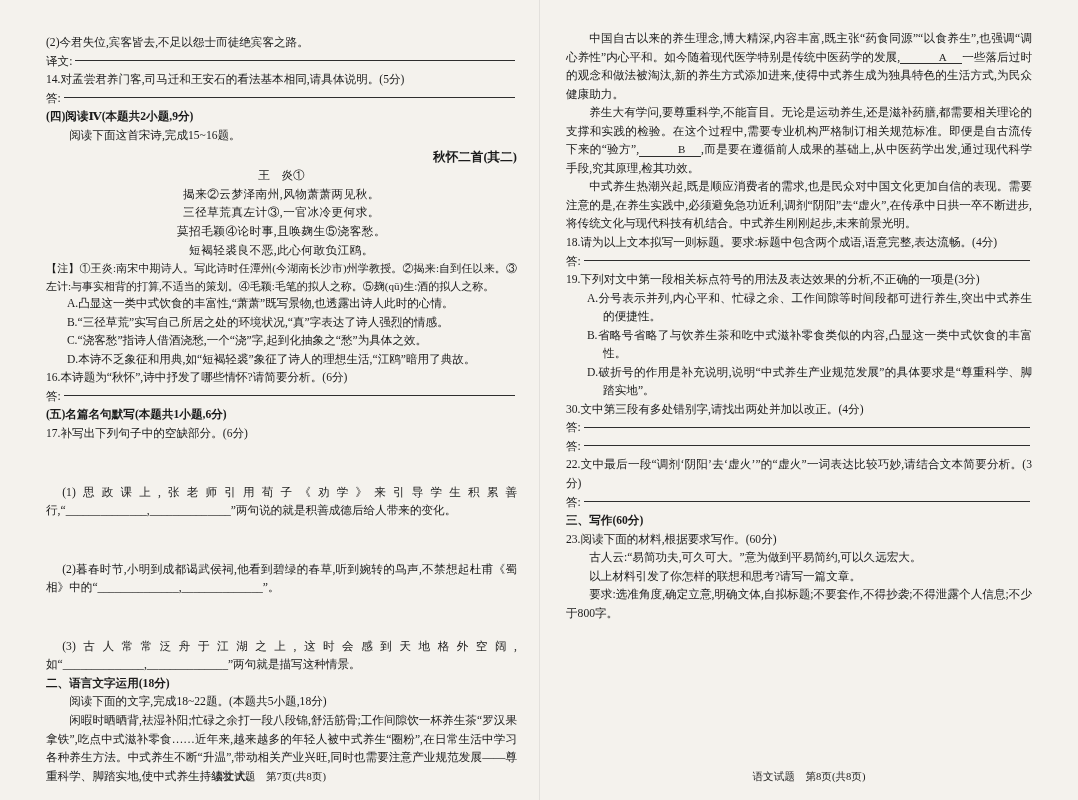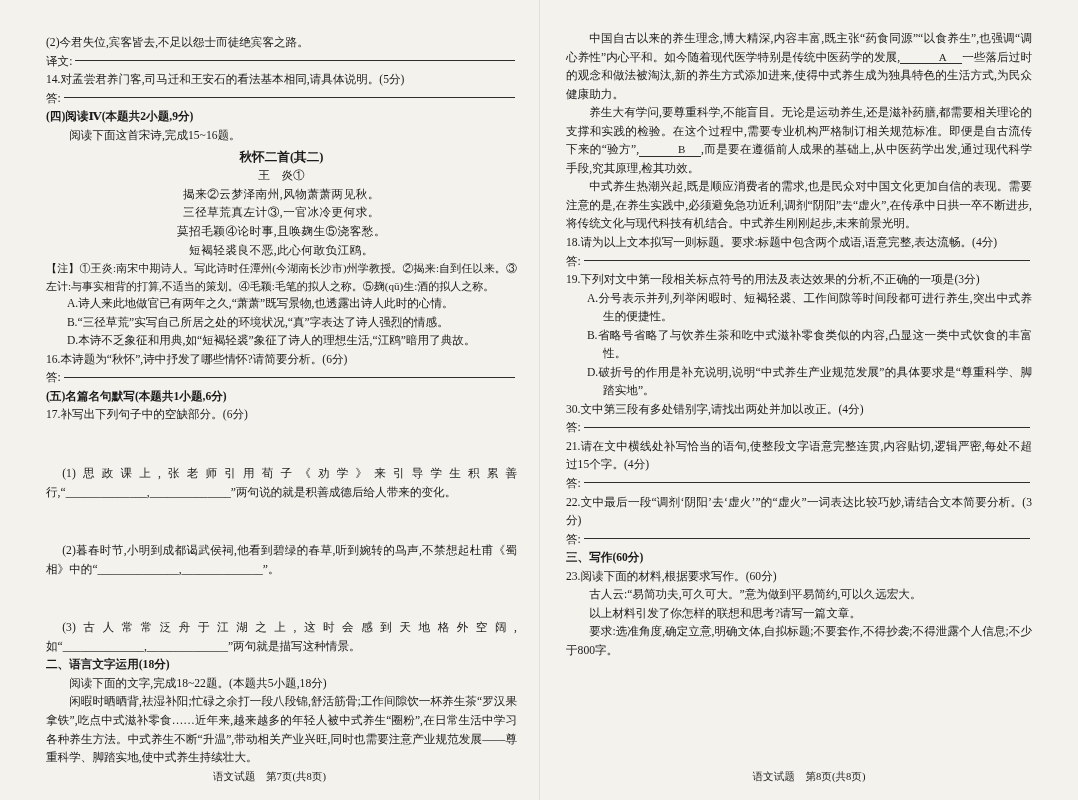--- a/index.html
+++ b/index.html
@@ -13,21 +13,21 @@
   .sheet { position: relative; width: 1078px; height: 620px; display: flex; }
   .page { position: relative; width: 539px; height: 800px; overflow: hidden; }
   .page-left  { padding: 34px 22px 46px 46px; }
   .page-right { padding: 30px 46px 24px 26px; border-left: 1px solid rgba(0,0,0,0.07); }
 
   p { font-size: 11.6px; line-height: 1.6; text-align: justify; }
 
   .indent   { text-indent: 2em; }
   .center   { text-align: center; }
   .bold     { font-weight: bold; }
-  .poem-title { font-weight: bold; font-size: 12.6px; margin-top: 2px; }
+  .poem-title { font-weight: bold; font-size: 12.6px; margin-top: 2px; text-align: right; }
   .poem-line  { letter-spacing: 0.5px; }
   .note     { font-size: 11px; }
   .option   { padding-left: 3.2em; text-indent: -1.4em; }
   .subitem  { text-indent: 1.4em; margin-top: 40px; }
   .para     { text-indent: 2em; }
 
   .answer-row { display: flex; align-items: center; height: 18.5px; }
   .answer-row .lbl { font-size: 11.6px; line-height: 1.6; white-space: nowrap; }
   .answer-row .rule { flex: 1; border-bottom: 1px solid #2e2e2e; margin: 0 2px 3px 3px; height: 1px; }
 
@@ -75,22 +75,23 @@
 
     <p class="center poem-title">秋怀二首(其二)</p>
     <p class="center">王　炎①</p>
     <p class="center poem-line">揭来②云梦泽南州,风物萧萧两见秋。</p>
     <p class="center poem-line">三径草荒真左计③,一官冰冷更何求。</p>
     <p class="center poem-line">莫招毛颖④论时事,且唤麹生⑤浇客愁。</p>
     <p class="center poem-line">短褐轻裘良不恶,此心何敢负江鸥。</p>
 
     <p class="note">【注】①王炎:南宋中期诗人。写此诗时任潭州(今湖南长沙市)州学教授。②揭来:自到任以来。③左计:与事实相背的打算,不适当的策划。④毛颖:毛笔的拟人之称。⑤麹(qū)生:酒的拟人之称。</p>
 
-    <p class="option">A.诗人来此地做官已有两年之久,“萧萧”既写景物,也透露出诗人此时的心情。</p>
+    <p class="option">A.凸显这一类中式饮食的丰富性,“萧萧”既写景物,也透露出诗人此时的心情。</p>
     <p class="option">B.“三径草荒”实写自己所居之处的环境状况,“真”字表达了诗人强烈的情感。</p>
+    <p class="option">C.“浇客愁”指诗人借酒浇愁,一个“浇”字,起到化抽象之“愁”为具体之效。</p>
     <p class="option">D.本诗不乏象征和用典,如“短褐轻裘”象征了诗人的理想生活,“江鸥”暗用了典故。</p>
 
     <p>16.本诗题为“秋怀”,诗中抒发了哪些情怀?请简要分析。(6分)</p>
 
     <div class="answer-row">
       <span class="lbl">答:</span>
       <span class="rule"></span>
     </div>
 
     <p class="bold">(五)名篇名句默写(本题共1小题,6分)</p>
@@ -114,31 +115,30 @@
 
     <p class="para">中式养生热潮兴起,既是顺应消费者的需求,也是民众对中国文化更加自信的表现。需要注意的是,在养生实践中,必须避免急功近利,调剂“阴阳”去“虚火”,在传承中日拱一卒不断进步,将传统文化与现代科技有机结合。中式养生刚刚起步,未来前景光明。</p>
 
     <p>18.请为以上文本拟写一则标题。要求:标题中包含两个成语,语意完整,表达流畅。(4分)</p>
     <div class="answer-row">
       <span class="lbl">答:</span>
       <span class="rule"></span>
     </div>
 
     <p>19.下列对文中第一段相关标点符号的用法及表达效果的分析,不正确的一项是(3分)</p>
-    <p class="option">A.分号表示并列,列举闲暇时、短褐轻裘、工作间隙等时间段都可进行养生,突出中式养生的便捷性。</p>
+    <p class="option">A.分号表示并列,内心平和、忙碌之余、工作间隙等时间段都可进行养生,突出中式养生的便捷性。</p>
     <p class="option">B.省略号省略了与饮养生茶和吃中式滋补零食类似的内容,凸显这一类中式饮食的丰富性。</p>
     <p class="option">D.破折号的作用是补充说明,说明“中式养生产业规范发展”的具体要求是“尊重科学、脚踏实地”。</p>
 
     <p>30.文中第三段有多处错别字,请找出两处并加以改正。(4分)</p>
     <div class="answer-row">
       <span class="lbl">答:</span>
       <span class="rule"></span>
     </div>
 
-    <p>21.请在文中横线处补写恰当的语句,使整段文字语意完整连贯,内容贴切,逻辑严密,每处不超过15个字。(4分)</p>
     <div class="answer-row">
       <span class="lbl">答:</span>
       <span class="rule"></span>
     </div>
 
     <p>22.文中最后一段“调剂‘阴阳’去‘虚火’”的“虚火”一词表达比较巧妙,请结合文本简要分析。(3分)</p>
     <div class="answer-row">
       <span class="lbl">答:</span>
       <span class="rule"></span>
     </div>

